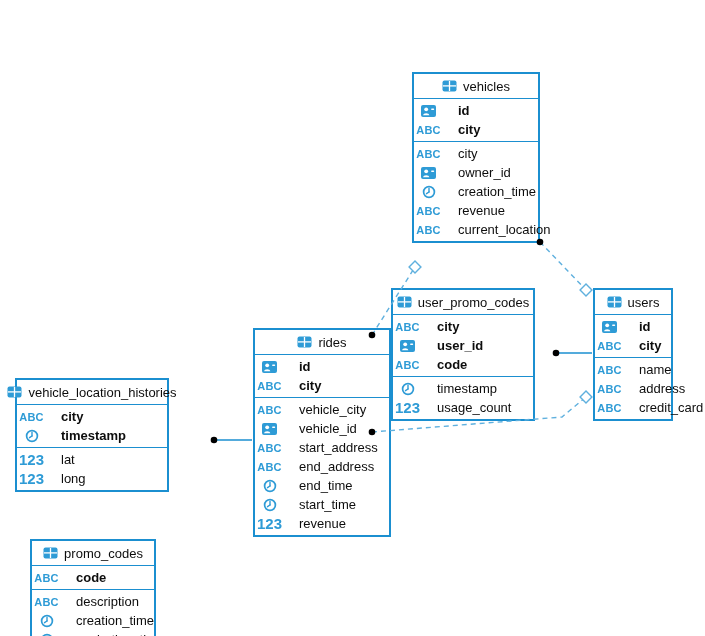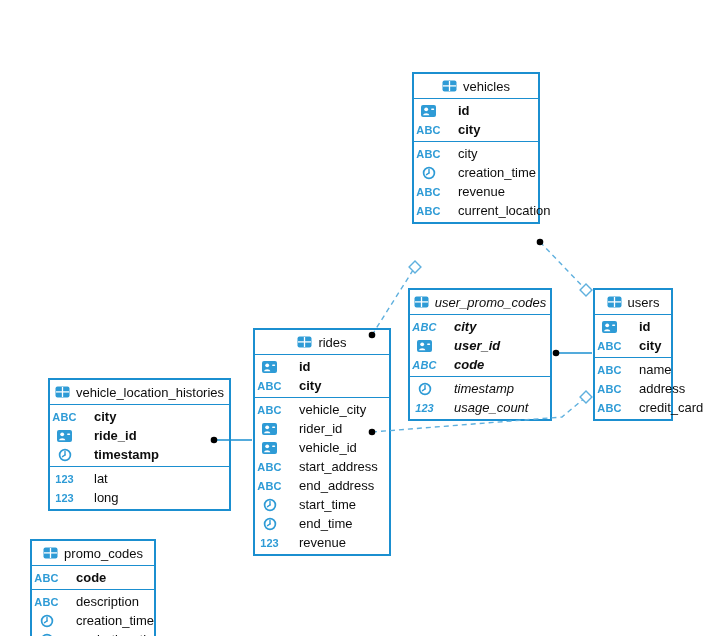--- a/index.html
+++ b/index.html
@@ -58,21 +58,21 @@
   }
   .abc-icon {
     color: var(--iconblue, #2e9bd6);
     font-weight: bold;
     font-size: 11px;
     letter-spacing: 0.2px;
   }
   .num-icon {
     color: var(--iconblue, #2e9bd6);
     font-weight: bold;
-    font-size: 11px;
+    font-size: 15px;
   }
   #overlay {
     position: absolute;
     left: 0;
     top: 0;
     z-index: 3;
     pointer-events: none;
   }
   #overlay .rel-line { pointer-events: stroke; }
 </style>
@@ -112,20 +112,31 @@
       </div>
       <div class="tbl-section">
         <div class="col-row">
           <span class="icon-box">
             <span class="abc-icon">ABC</span>
           </span>
           <span>city</span>
         </div>
         <div class="col-row">
           <span class="icon-box">
+            <svg width="15" height="12" viewBox="0 0 15 12">
+              <rect x="0" y="0" width="15" height="12" rx="2" fill="#2e9bd6"></rect>
+              <circle cx="5.2" cy="4.3" r="1.9" fill="#fff"></circle>
+              <path d="M2.1 10.3 C2.1 7.5 8.3 7.5 8.3 10.3 Z" fill="#fff"></path>
+              <rect x="10.1" y="3.5" width="3.1" height="1.4" rx="0.7" fill="#fff"></rect>
+            </svg>
+          </span>
+          <span>owner_id</span>
+        </div>
+        <div class="col-row">
+          <span class="icon-box">
             <svg width="14" height="14" viewBox="0 0 14 14">
               <circle cx="7" cy="7" r="5.4" fill="none" stroke="#2e9bd6" stroke-width="1.7"></circle>
               <line x1="7" y1="7" x2="7" y2="3.5" stroke="#2e9bd6" stroke-width="1.4" stroke-linecap="round"></line>
               <line x1="7" y1="7" x2="4.5" y2="8.7" stroke="#2e9bd6" stroke-width="1.4" stroke-linecap="round"></line>
             </svg>
           </span>
           <span>creation_time</span>
         </div>
         <div class="col-row">
           <span class="icon-box">
@@ -134,21 +145,21 @@
           <span>revenue</span>
         </div>
         <div class="col-row">
           <span class="icon-box">
             <span class="abc-icon">ABC</span>
           </span>
           <span>current_location</span>
         </div>
       </div>
     </div>
-    <div class="tbl" style="left: 408px; top: 248px; width: 144px; font-style: italic;">
+    <div class="tbl" style="left: 391px; top: 248px; width: 144px;">
       <div class="tbl-header">
         <span class="icon-box" style="flex-basis: 15px; width: 15px;">
           <svg width="15" height="12" viewBox="0 0 15 12">
             <rect x="0.5" y="0.5" width="14" height="11" rx="2" fill="#2e9bd6"></rect>
             <line x1="1" y1="5.9" x2="14" y2="5.9" stroke="#fff" stroke-width="1.3"></line>
             <line x1="7.5" y1="1" x2="7.5" y2="11" stroke="#fff" stroke-width="1.3"></line>
           </svg>
         </span>
         <span>user_promo_codes</span>
       </div>
@@ -286,31 +297,20 @@
         </div>
         <div class="col-row">
           <span class="icon-box">
             <svg width="15" height="12" viewBox="0 0 15 12">
               <rect x="0" y="0" width="15" height="12" rx="2" fill="#2e9bd6"></rect>
               <circle cx="5.2" cy="4.3" r="1.9" fill="#fff"></circle>
               <path d="M2.1 10.3 C2.1 7.5 8.3 7.5 8.3 10.3 Z" fill="#fff"></path>
               <rect x="10.1" y="3.5" width="3.1" height="1.4" rx="0.7" fill="#fff"></rect>
             </svg>
           </span>
-          <span>rider_id</span>
-        </div>
-        <div class="col-row">
-          <span class="icon-box">
-            <svg width="15" height="12" viewBox="0 0 15 12">
-              <rect x="0" y="0" width="15" height="12" rx="2" fill="#2e9bd6"></rect>
-              <circle cx="5.2" cy="4.3" r="1.9" fill="#fff"></circle>
-              <path d="M2.1 10.3 C2.1 7.5 8.3 7.5 8.3 10.3 Z" fill="#fff"></path>
-              <rect x="10.1" y="3.5" width="3.1" height="1.4" rx="0.7" fill="#fff"></rect>
-            </svg>
-          </span>
           <span>vehicle_id</span>
         </div>
         <div class="col-row">
           <span class="icon-box">
             <span class="abc-icon">ABC</span>
           </span>
           <span>start_address</span>
         </div>
         <div class="col-row">
           <span class="icon-box">
@@ -319,68 +319,57 @@
           <span>end_address</span>
         </div>
         <div class="col-row">
           <span class="icon-box">
             <svg width="14" height="14" viewBox="0 0 14 14">
               <circle cx="7" cy="7" r="5.4" fill="none" stroke="#2e9bd6" stroke-width="1.7"></circle>
               <line x1="7" y1="7" x2="7" y2="3.5" stroke="#2e9bd6" stroke-width="1.4" stroke-linecap="round"></line>
               <line x1="7" y1="7" x2="4.5" y2="8.7" stroke="#2e9bd6" stroke-width="1.4" stroke-linecap="round"></line>
             </svg>
           </span>
+          <span>end_time</span>
+        </div>
+        <div class="col-row">
+          <span class="icon-box">
+            <svg width="14" height="14" viewBox="0 0 14 14">
+              <circle cx="7" cy="7" r="5.4" fill="none" stroke="#2e9bd6" stroke-width="1.7"></circle>
+              <line x1="7" y1="7" x2="7" y2="3.5" stroke="#2e9bd6" stroke-width="1.4" stroke-linecap="round"></line>
+              <line x1="7" y1="7" x2="4.5" y2="8.7" stroke="#2e9bd6" stroke-width="1.4" stroke-linecap="round"></line>
+            </svg>
+          </span>
           <span>start_time</span>
         </div>
         <div class="col-row">
           <span class="icon-box">
-            <svg width="14" height="14" viewBox="0 0 14 14">
-              <circle cx="7" cy="7" r="5.4" fill="none" stroke="#2e9bd6" stroke-width="1.7"></circle>
-              <line x1="7" y1="7" x2="7" y2="3.5" stroke="#2e9bd6" stroke-width="1.4" stroke-linecap="round"></line>
-              <line x1="7" y1="7" x2="4.5" y2="8.7" stroke="#2e9bd6" stroke-width="1.4" stroke-linecap="round"></line>
-            </svg>
-          </span>
-          <span>end_time</span>
-        </div>
-        <div class="col-row">
-          <span class="icon-box">
             <span class="num-icon">123</span>
           </span>
           <span>revenue</span>
         </div>
       </div>
     </div>
-    <div class="tbl" style="left: 48px; top: 338px; width: 183px;">
+    <div class="tbl" style="left: 15px; top: 338px; width: 154px;">
       <div class="tbl-header">
         <span class="icon-box" style="flex-basis: 15px; width: 15px;">
           <svg width="15" height="12" viewBox="0 0 15 12">
             <rect x="0.5" y="0.5" width="14" height="11" rx="2" fill="#2e9bd6"></rect>
             <line x1="1" y1="5.9" x2="14" y2="5.9" stroke="#fff" stroke-width="1.3"></line>
             <line x1="7.5" y1="1" x2="7.5" y2="11" stroke="#fff" stroke-width="1.3"></line>
           </svg>
         </span>
         <span>vehicle_location_histories</span>
       </div>
       <div class="tbl-section pk">
         <div class="col-row bold">
           <span class="icon-box">
             <span class="abc-icon">ABC</span>
           </span>
           <span>city</span>
-        </div>
-        <div class="col-row bold">
-          <span class="icon-box">
-            <svg width="15" height="12" viewBox="0 0 15 12">
-              <rect x="0" y="0" width="15" height="12" rx="2" fill="#2e9bd6"></rect>
-              <circle cx="5.2" cy="4.3" r="1.9" fill="#fff"></circle>
-              <path d="M2.1 10.3 C2.1 7.5 8.3 7.5 8.3 10.3 Z" fill="#fff"></path>
-              <rect x="10.1" y="3.5" width="3.1" height="1.4" rx="0.7" fill="#fff"></rect>
-            </svg>
-          </span>
-          <span>ride_id</span>
         </div>
         <div class="col-row bold">
           <span class="icon-box">
             <svg width="14" height="14" viewBox="0 0 14 14">
               <circle cx="7" cy="7" r="5.4" fill="none" stroke="#2e9bd6" stroke-width="1.7"></circle>
               <line x1="7" y1="7" x2="7" y2="3.5" stroke="#2e9bd6" stroke-width="1.4" stroke-linecap="round"></line>
               <line x1="7" y1="7" x2="4.5" y2="8.7" stroke="#2e9bd6" stroke-width="1.4" stroke-linecap="round"></line>
             </svg>
           </span>
           <span>timestamp</span>

